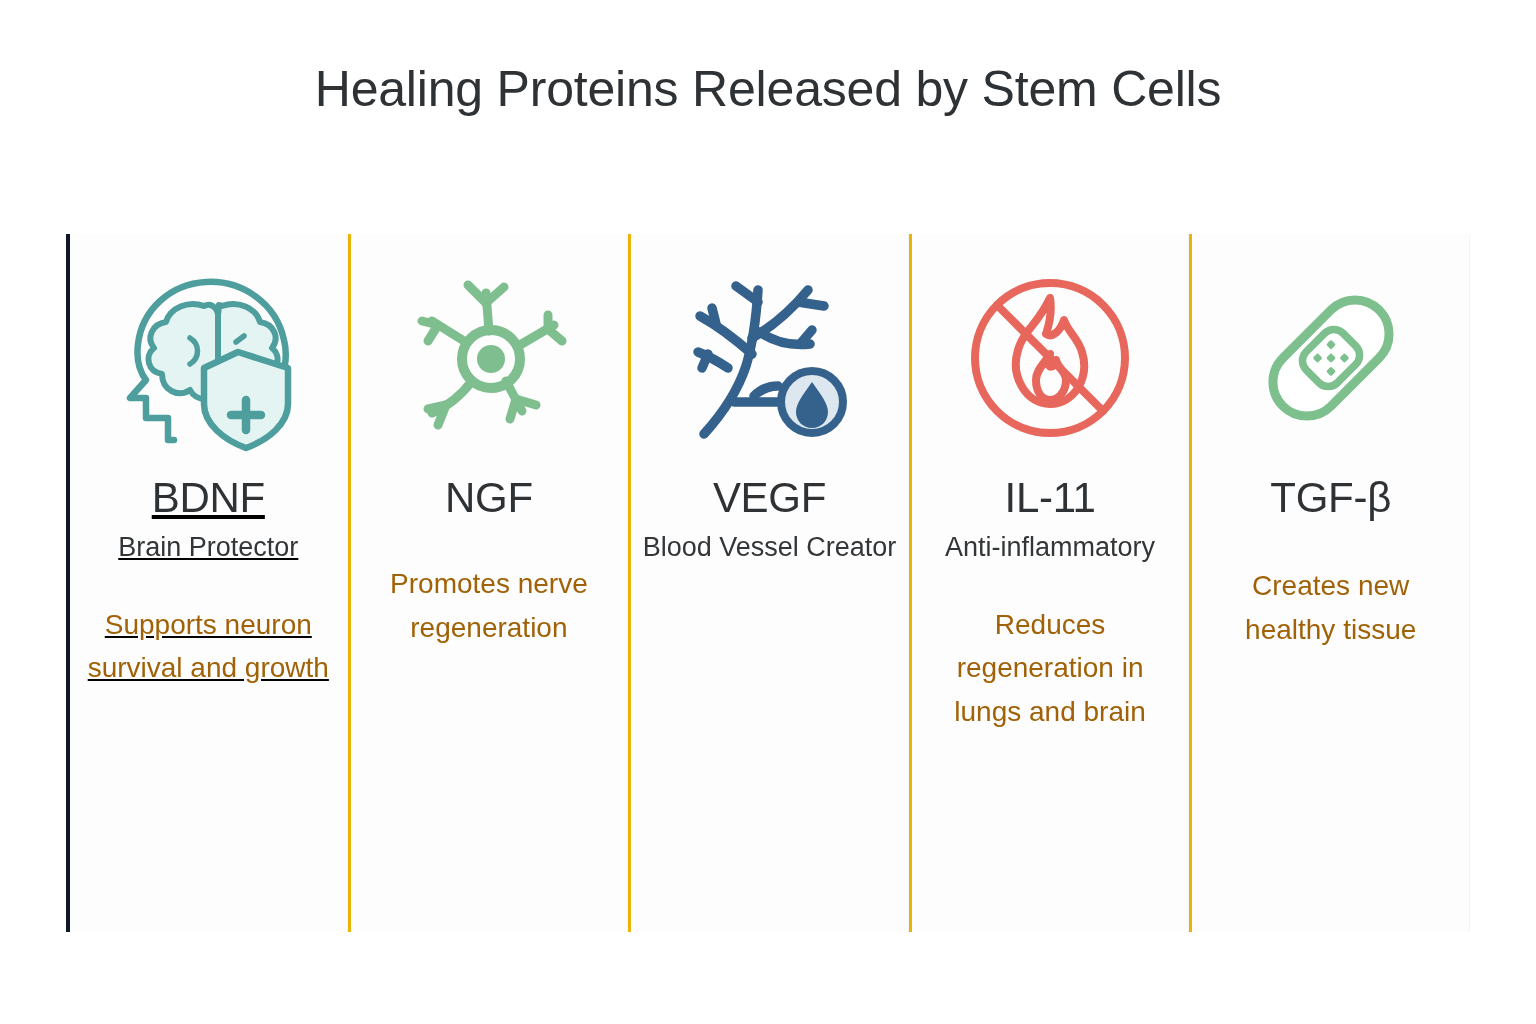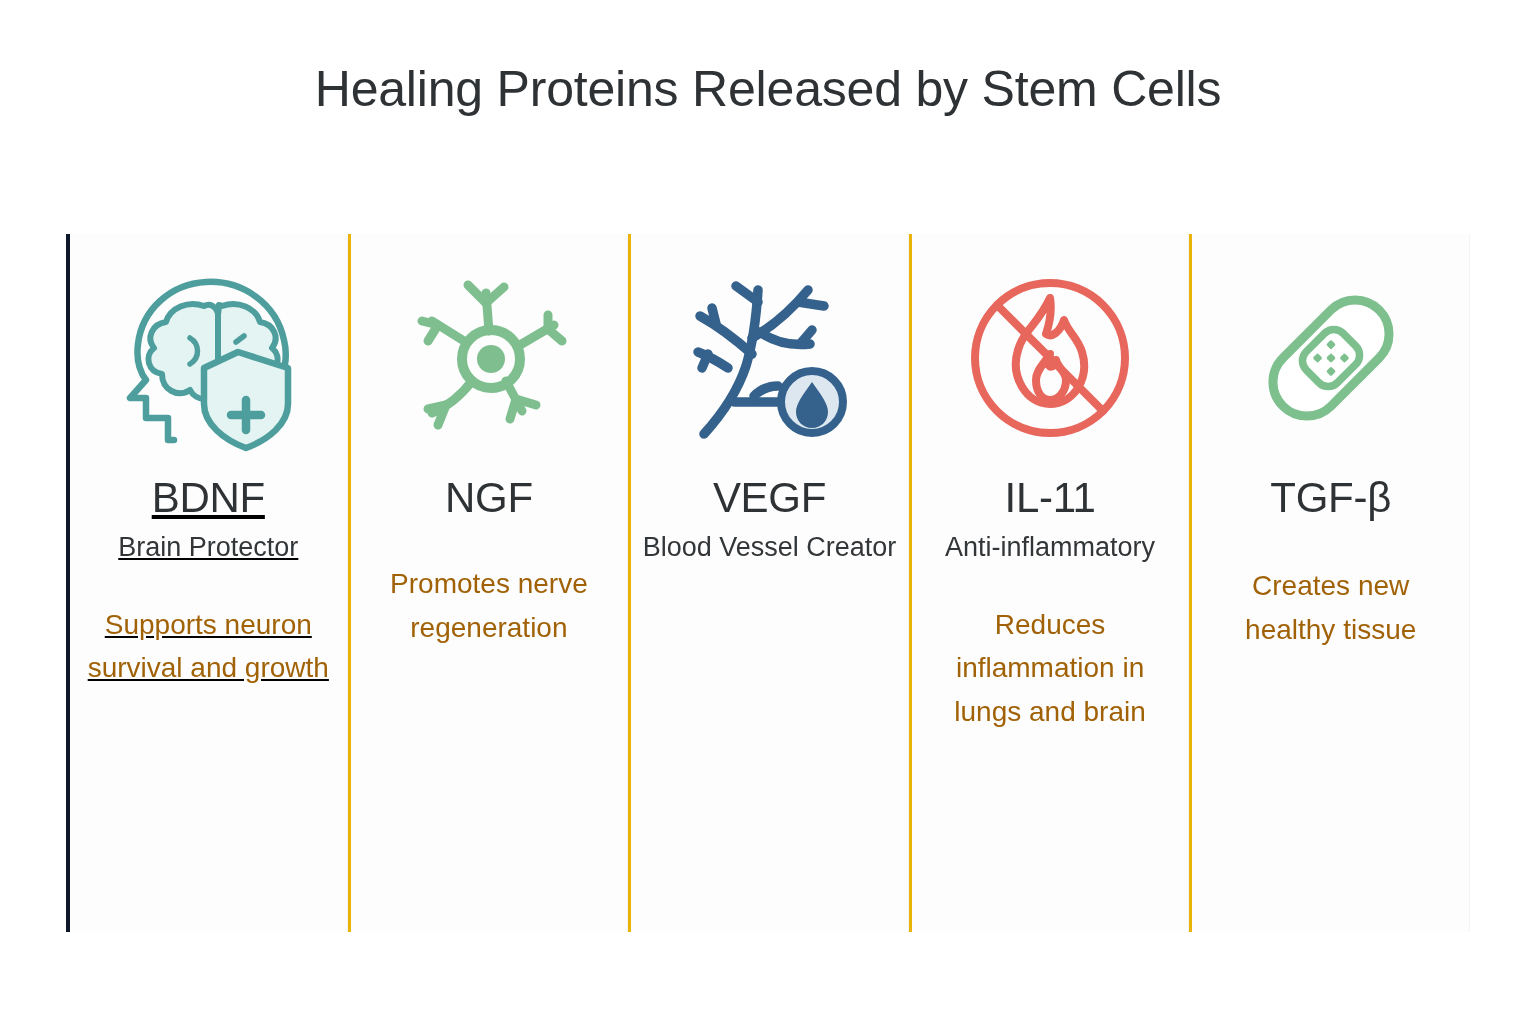--- a/index.html
+++ b/index.html
@@ -223,21 +223,21 @@
                      C 106 104 98 100 96 92 C 94 100 90 100 88 96 Z"></path>
 
             <circle cx="90" cy="90" r="75" stroke-width="8"></circle>
 
             <line x1="37" y1="37" x2="143" y2="143" stroke-width="8"></line>
           </g>
         </svg>
       </div>
       <div class="abbr">IL-11</div>
       <div class="role">Anti-inflammatory</div>
-      <div class="desc">Reduces inflammation in lungs and brain</div>
+      <div class="desc">Reduces regeneration in lungs and brain</div>
     </div>
 
     <div class="card">
       <div class="icon-slot">
         <svg width="180" height="180" viewBox="0 0 180 180">
           <g transform="rotate(-45 90 90)">
             <rect x="22" y="56" width="136" height="68" rx="34" ry="34" fill="#FFFFFF" stroke="#7DC08D" stroke-width="9"></rect>
             <rect x="64" y="68" width="52" height="44" rx="13" ry="13" fill="none" stroke="#7DC08D" stroke-width="7.5"></rect>
             <g fill="#7DC08D">
               <rect x="77" y="77" width="7" height="7" rx="1.6"></rect>

